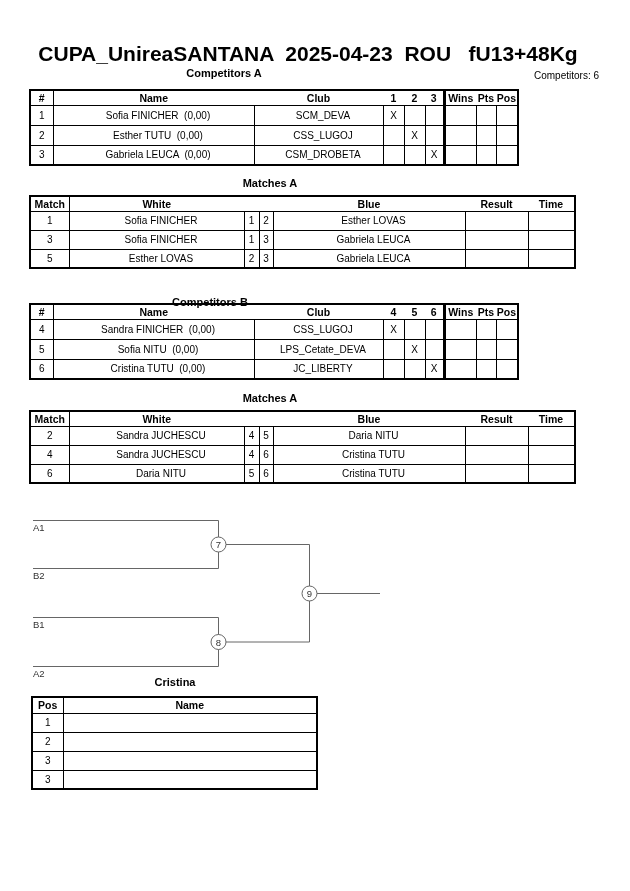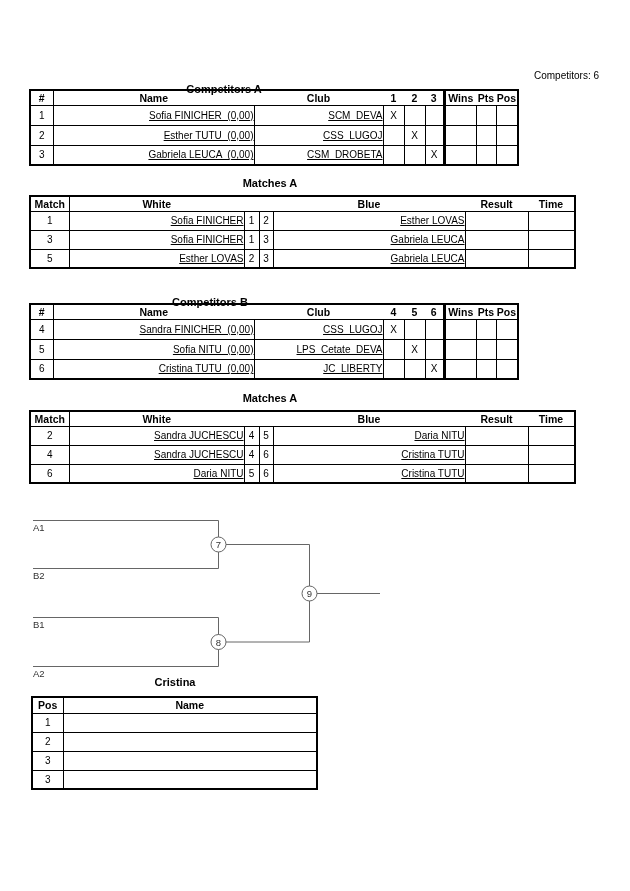--- a/index.html
+++ b/index.html
@@ -18,39 +18,40 @@
   .count-label { position:absolute; top:70px; right:31px; font-size:10px; }
 
   table {
     position:absolute; border-collapse:collapse; table-layout:fixed;
     font-size:10px; border:2px solid #000;
   }
   td { border:1px solid #000; padding:0; overflow:hidden; white-space:nowrap; text-align:center; }
   th { border:none; padding:0; overflow:hidden; white-space:nowrap; font-size:10.5px; font-weight:bold; text-align:center; }
   th.fcol { border-right:1px solid #000; }
   .sep  { border-left:3px solid #000 !important; }
-  td.lft { text-align:right; padding-left:9px; white-space:pre;text-decoration:underline; }
+  td.lft { text-align:center; padding-left:9px; white-space:pre; }
 
   .comp-table thead tr { height:15px; }
   .comp-table tbody tr { height:20px; }
   .match-table thead tr { height:15px;padding-left:27px; }
   .match-table tbody tr { height:19px; }
   .results-table thead tr { height:16px; }
   .results-table tbody tr { height:19px; }
 
   .bracket { position:absolute; left:0; top:500px; }
   .bracket text { font-size:9.5px; fill:#333; }
   .bracket .node-num { text-anchor:middle; }
 </style>
 </head>
 <body>
 
 <div class="page">
 
-  <div class="section-title" style="left:224px; top:83px;">Competitors A</div>
+  <div class="doc-title">CUPA_UnireaSANTANA  2025-04-23  ROU   fU13+48Kg</div>
+  <div class="section-title" style="left:224px; top:67px;">Competitors A</div>
   <div class="count-label">Competitors: 6</div>
 
   <table class="comp-table" style="left:29px; top:89px; width:488px;">
     <colgroup>
         <col style="width:23px">
         <col style="width:201px">
         <col style="width:129px">
         <col style="width:21px">
         <col style="width:21px">
         <col style="width:19px">

